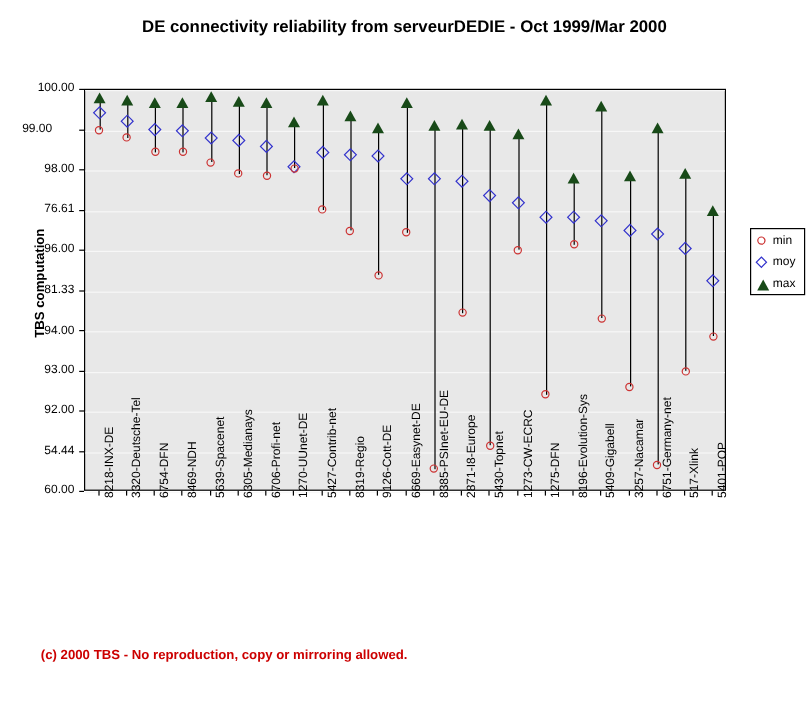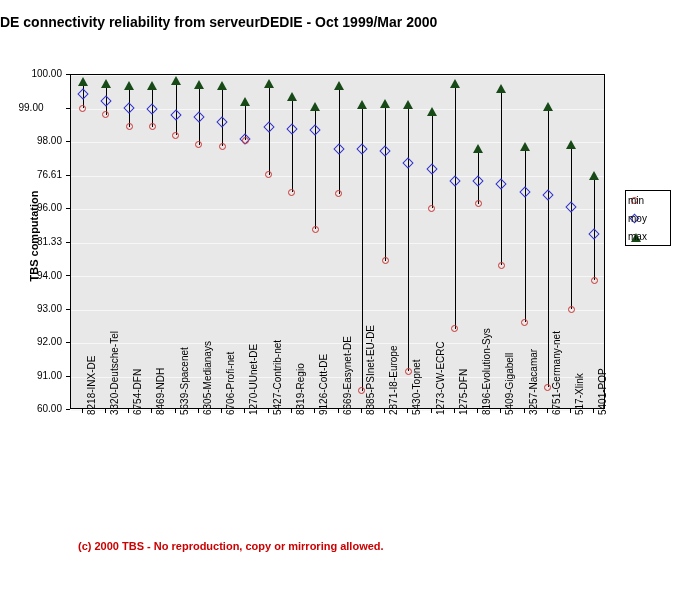--- a/index.html
+++ b/index.html
@@ -18,20 +18,21 @@
     position: absolute;
     left: 0; top: 0;
     width: 674px;
     height: 596px;
   }
   .title {
     position: absolute;
     left: 0;
     top: 14px;
     width: 674px;
+    text-align: center;
     font-size: 14px;
     font-weight: bold;
     color: #000000;
   }
   .subtitle {
     position: absolute;
     left: 0;
     top: 36px;
     width: 674px;
     text-align: center;
@@ -39,21 +40,20 @@
     font-weight: bold;
     color: #cc0000;
   }
   .footer {
     position: absolute;
     left: 34px;
     top: 540px;
     font-size: 11px;
     font-weight: bold;
     color: #cc0000;
-    margin-left: 44px;
   }
   .ylabel {
     position: absolute;
     left: -46px;
     top: 230px;
     width: 160px;
     text-align: center;
     font-size: 11px;
     font-weight: bold;
     color: #000000;
@@ -150,21 +150,21 @@
     width: 46px;
     height: 18px;
   }
   .legend-sym {
     position: absolute;
     left: 5px;
     top: 5px;
   }
   .legend-text {
     position: absolute;
-    left: 2px;
+    left: 18px;
     top: 3px;
     font-size: 10px;
     color: #000000;
     text-align: center;
   }
 </style>
 </head>
 <body>
 
 <div id="chart-root">
@@ -291,21 +291,21 @@
       <div class="ytick-label" style="left: 0px; top: 202px;">96.00</div>
       <div class="ytick-mark" style="left: 66px; top: 241.5px;"></div>
       <div class="ytick-label" style="left: 0px; top: 235.5px;">81.33</div>
       <div class="ytick-mark" style="left: 66px; top: 275px;"></div>
       <div class="ytick-label" style="left: 0px; top: 270px;">94.00</div>
       <div class="ytick-mark" style="left: 66px; top: 308.5px;"></div>
       <div class="ytick-label" style="left: 0px; top: 302.5px;">93.00</div>
       <div class="ytick-mark" style="left: 66px; top: 342px;"></div>
       <div class="ytick-label" style="left: 0px; top: 336px;">92.00</div>
       <div class="ytick-mark" style="left: 66px; top: 375.5px;"></div>
-      <div class="ytick-label" style="left: 0px; top: 369.5px;">91.00</div>
+      <div class="ytick-label" style="left: 0px; top: 369.5px;">54.44</div>
       <div class="ytick-mark" style="left: 66px; top: 409px;"></div>
       <div class="ytick-label" style="left: 0px; top: 403px;">60.00</div>
     </div>
   <div id="x-axis">
       <div class="xtick-mark" style="left: 81.6304px; top: 409px;"></div>
       <div class="xtick-label" style="left: 85.6304px; top: 415px;">8218-INX-DE</div>
       <div class="xtick-mark" style="left: 104.891px; top: 409px;"></div>
       <div class="xtick-label" style="left: 108.891px; top: 415px;">3320-Deutsche-Tel</div>
       <div class="xtick-mark" style="left: 128.152px; top: 409px;"></div>
       <div class="xtick-label" style="left: 132.152px; top: 415px;">6754-DFN</div>

